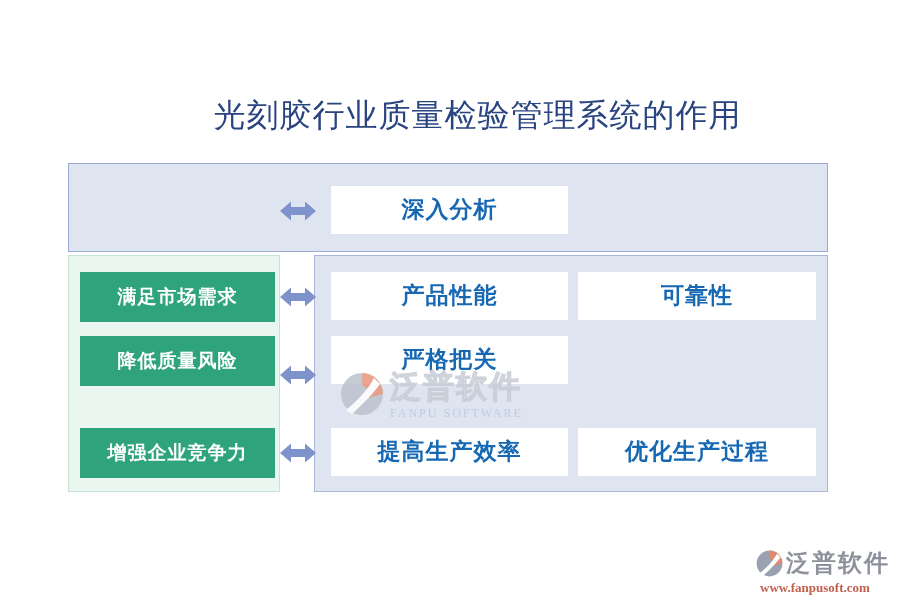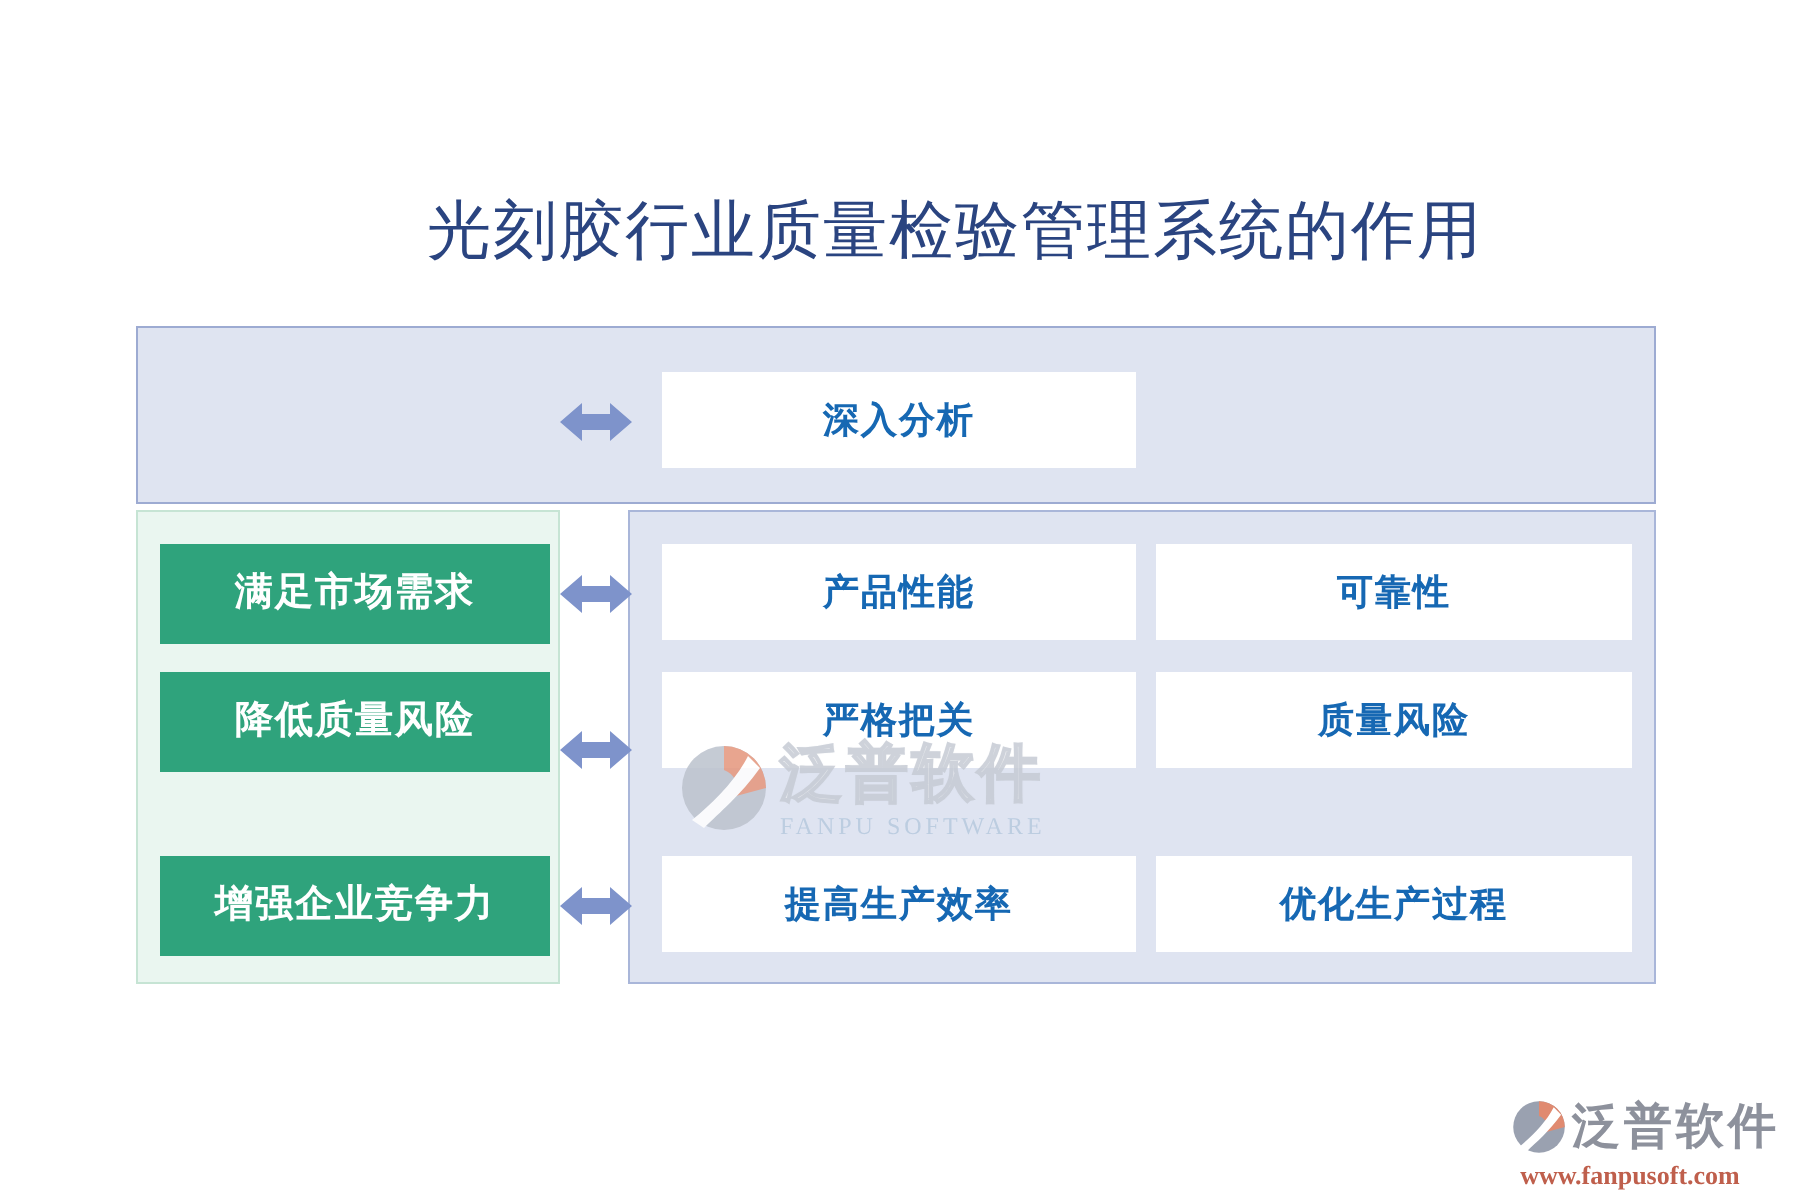--- a/index.html
+++ b/index.html
@@ -16,21 +16,21 @@
              background:#dfe4f1;border:1px solid #9dabd2;}
   .panel-left{left:68px;top:255px;width:212px;height:237px;
               background:#eaf6f0;border:1px solid #c6e4d4;}
   .panel-right{left:314px;top:255px;width:514px;height:237px;
                background:#dfe4f1;border:1px solid #a9b6d9;}
 
   .green-btn{position:absolute;left:80px;width:195px;height:50px;
              background:#2fa37c;color:#ffffff;font-weight:bold;font-size:19px;
              line-height:50px;text-align:center;letter-spacing:1px;white-space:nowrap;}
   .white-box{position:absolute;height:48px;background:#ffffff;color:#1668b3;
-             font-weight:bold;font-size:18px;line-height:48px;text-align:center;
+             font-weight:bold;font-size:23px;line-height:48px;text-align:center;
              letter-spacing:1px;white-space:nowrap;}
   .col1{left:331px;width:237px;}
   .col2{left:578px;width:238px;}
   .arrow{position:absolute;left:279px;width:38px;height:24px;}
   .r1{top:186px;} .r2{top:272px;} .r3{top:336px;} .r4{top:428px;}
   .arrow.r1{top:199px;} .arrow.r2{top:285px;} .arrow.r3{top:363px;} .arrow.r4{top:441px;}
 
   .watermark{position:absolute;left:340px;top:370px;display:flex;align-items:flex-start;
              z-index:5;opacity:0.85;pointer-events:none;}
   .wm-logo{width:44px;height:44px;margin-top:2px;}
@@ -70,21 +70,20 @@
     <path d="M1,12 L12,2.5 V8 H26 V2.5 L37,12 L26,21.5 V16 H12 V21.5 Z" fill="#7e93cb"></path>
   </svg>
   <div class="white-box col1 r2">产品性能</div>
   <div class="white-box col2 r2">可靠性</div>
 
   <div class="green-btn r3">降低质量风险</div>
   <svg class="arrow r3" viewBox="0 0 38 24">
     <path d="M1,12 L12,2.5 V8 H26 V2.5 L37,12 L26,21.5 V16 H12 V21.5 Z" fill="#7e93cb"></path>
   </svg>
   <div class="white-box col1 r3">严格把关</div>
-  <div class="white-box col2 r3">质量风险</div>
 
   <div class="green-btn r4">增强企业竞争力</div>
   <svg class="arrow r4" viewBox="0 0 38 24">
     <path d="M1,12 L12,2.5 V8 H26 V2.5 L37,12 L26,21.5 V16 H12 V21.5 Z" fill="#7e93cb"></path>
   </svg>
   <div class="white-box col2 r4">优化生产过程</div>
   <div class="white-box col1 r4">提高生产效率</div>
 
   <div class="watermark">
     <svg class="wm-logo" viewBox="0 0 44 44">

